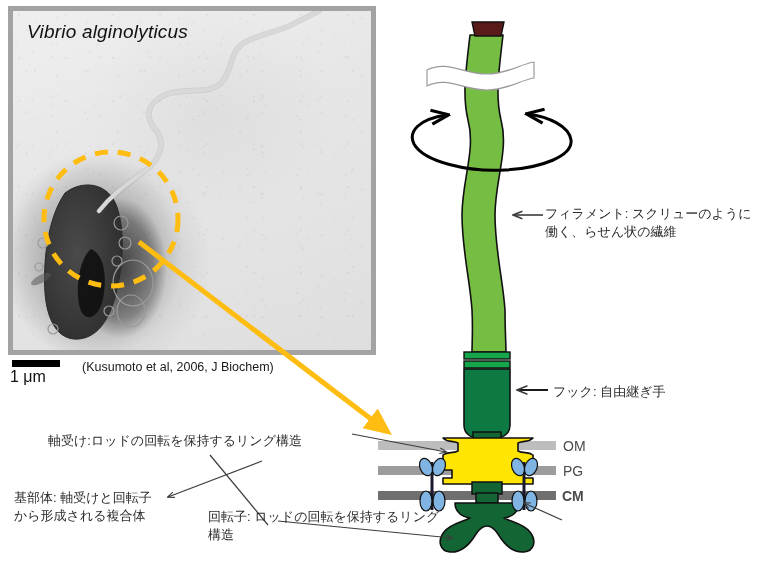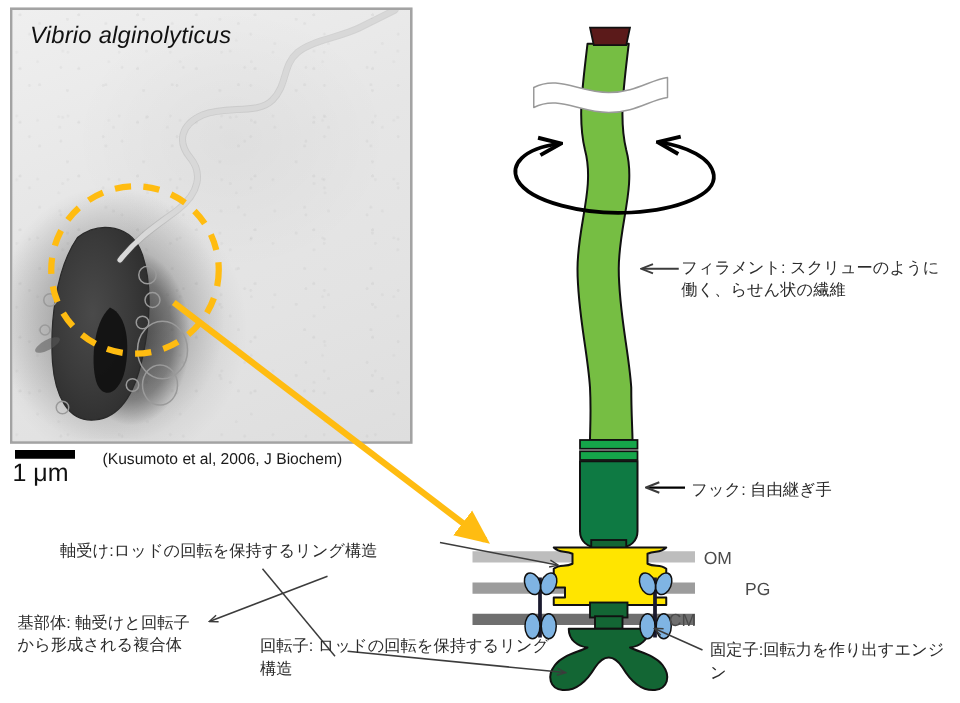--- a/index.html
+++ b/index.html
@@ -16,23 +16,23 @@
     height: 562px;
     background: #ffffff;
     overflow: hidden;
   }
 
   
   #micrograph-panel {
     position: absolute;
     left: 8px;
     top: 6px;
-    width: 322px;
+    width: 368px;
     height: 349px;
-    border: 2px solid #a3a3a3;
+    border: 5px solid #a3a3a3;
     box-sizing: border-box;
     overflow: hidden;
     background: #e8e8e8;
   }
   #em-image {
     position: absolute;
     inset: 0;
     background:
       radial-gradient(ellipse 60px 90px at 30% 76%, rgba(0,0,0,0.55) 0%, rgba(0,0,0,0.30) 55%, rgba(0,0,0,0) 78%),
       radial-gradient(ellipse 120px 130px at 27% 74%, rgba(0,0,0,0.22) 0%, rgba(0,0,0,0.06) 60%, rgba(0,0,0,0) 85%),
@@ -74,21 +74,21 @@
     left: 12px;
     top: 360px;
     width: 48px;
     height: 7px;
     background: #000;
   }
   #scalebar-label {
     position: absolute;
     left: 10px;
     top: 368px;
-    font-size: 20px;
+    font-size: 16px;
     color: #111;
   }
   #citation {
     position: absolute;
     left: 82px;
     top: 360px;
     font-size: 12.5px;
     color: #1a1a1a;
     white-space: nowrap;
   }
@@ -107,22 +107,22 @@
   #label-stator    { left: 568px; top: 511px; width: 200px; white-space: normal; }
   #label-filament  { left: 545px; top: 205px; width: 210px; white-space: normal; }
   #label-hook      { left: 553px; top: 383px; }
 
   .mem-label {
     position: absolute;
     font-size: 14px;
     color: #4a4a4a;
   }
   #mem-om { left: 563px; top: 438px; }
-  #mem-pg { left: 596px; top: 463px; }
-  #mem-cm { left: 535px; top: 488px; }
+  #mem-pg { left: 563px; top: 463px; }
+  #mem-cm { left: 562px; top: 488px; font-weight: bold; }
 
   
   .overlay {
     position: absolute;
     left: 0;
     top: 0;
     width: 768px;
     height: 562px;
     pointer-events: none;
   }
@@ -307,19 +307,18 @@
     <line x1="562" y1="520" x2="524" y2="503" stroke="#3c3c3c" stroke-width="1.2" marker-end="url(#thinArrow)"></line>
   </svg>
 
   <div class="jp-label" id="label-filament">フィラメント:
 スクリューのように働く、らせん状の繊維</div>
   <div class="jp-label" id="label-hook">フック: 自由継ぎ手</div>
   <div class="jp-label" id="label-basalbody">基部体: 軸受けと回転子から形成される複合体</div>
   <div class="jp-label" id="label-bearing">軸受け:ロッドの回転を保持するリング構造</div>
   <div class="jp-label" id="label-rotor">回転子:
 ロッドの回転を保持するリング構造</div>
-  <div class="jp-label" id="label-stator">固定子:回転力を作り出すエンジン</div>
 
   <div class="mem-label" id="mem-om">OM</div>
   <div class="mem-label" id="mem-pg">PG</div>
   <div class="mem-label" id="mem-cm">CM</div>
 
 </div>
 
 </body></html>

